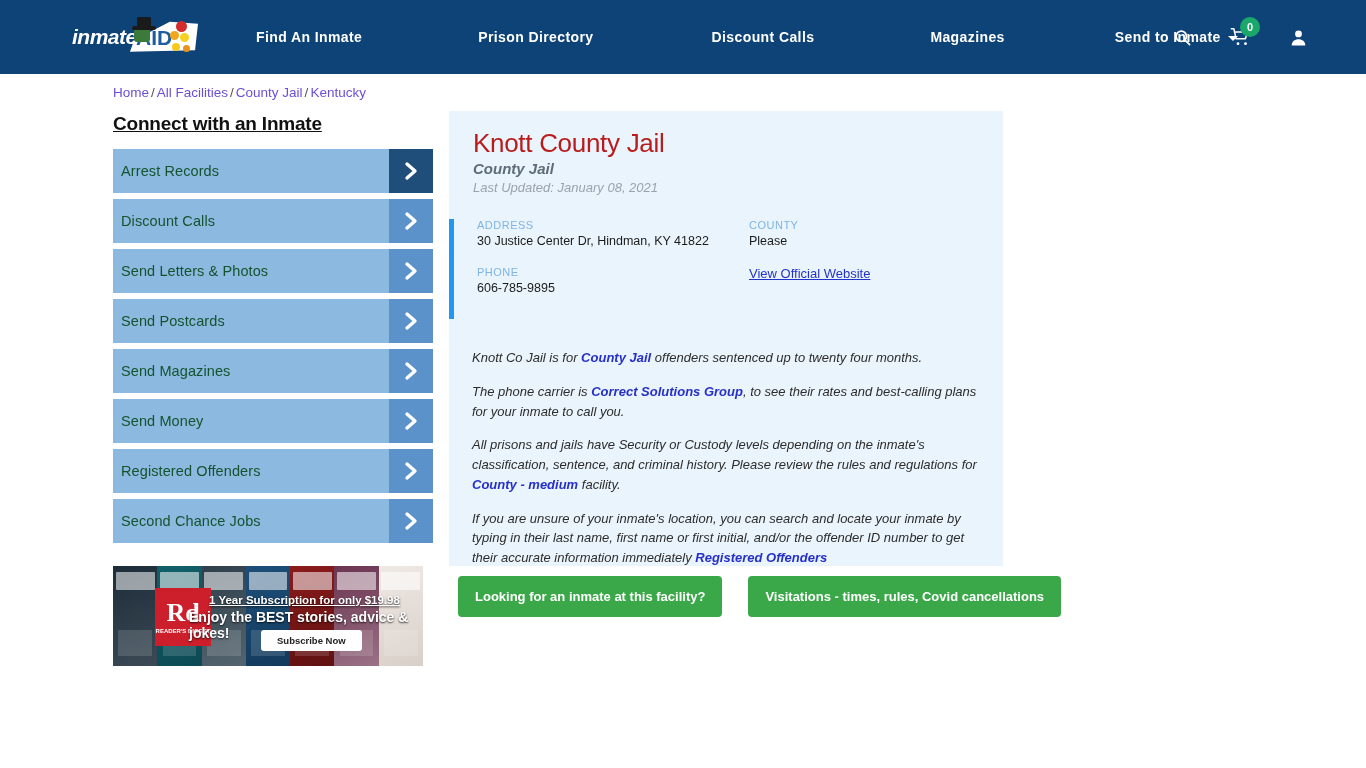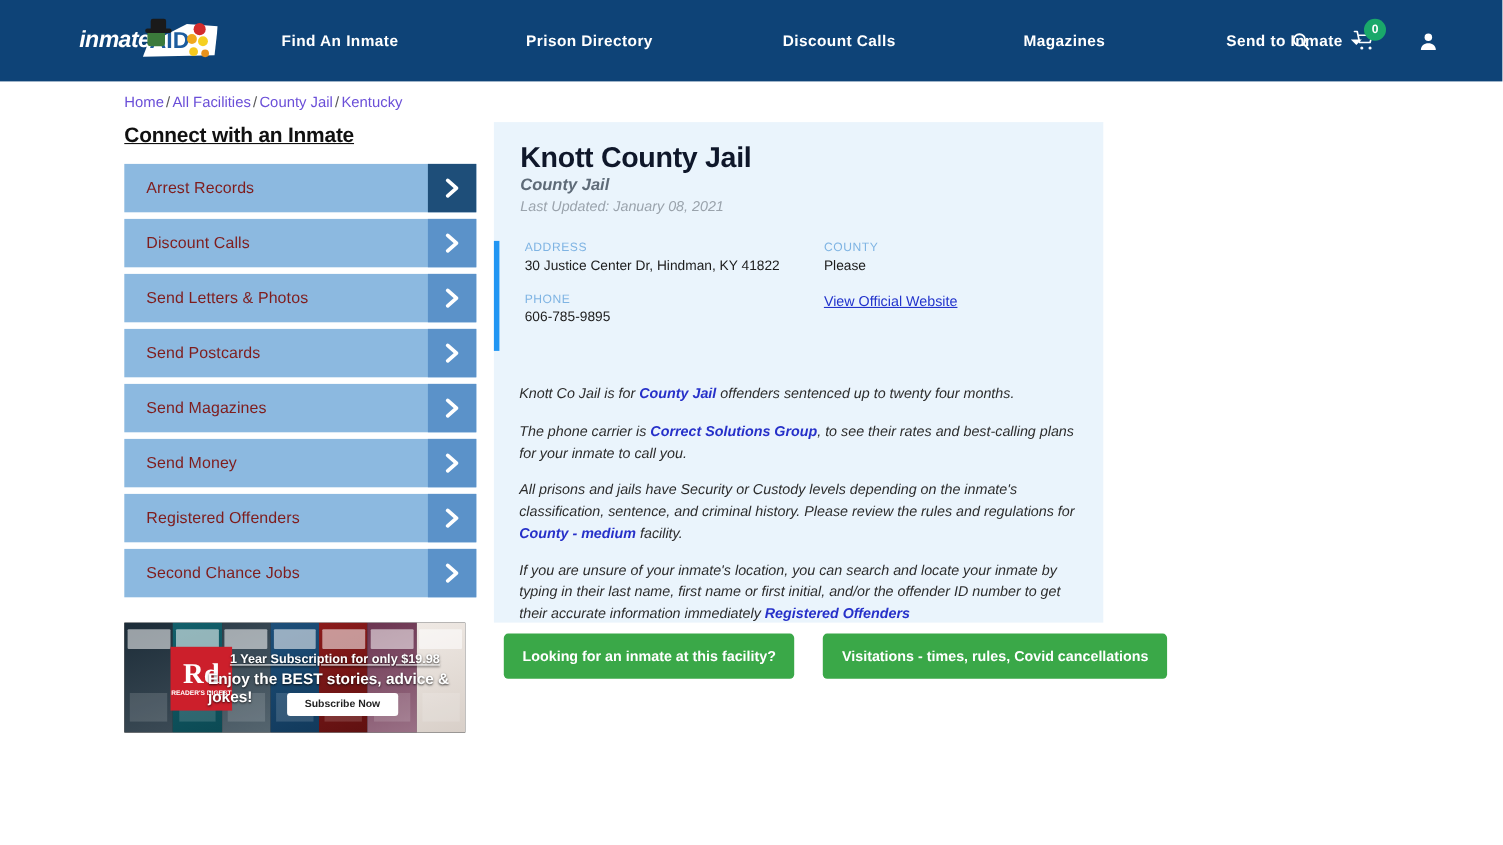--- a/index.html
+++ b/index.html
@@ -109,21 +109,21 @@
     font-size: 19px; font-weight: bold; color: #111111;
     text-decoration: underline; margin-bottom: 14px;
     letter-spacing: -0.2px;
   }
   .side-btn {
     position: relative; height: 44px; margin-bottom: 6px;
     background: #8cb9e0; display: flex; align-items: center;
     cursor: pointer;
   }
   .side-btn .label {
-    color: #7f1d1d; font-size: 14.5px; padding-left: 20px;
+    color: #14532d; font-size: 14.5px; padding-left: 8px;
     letter-spacing: 0.1px;
   }
   .side-btn .chev {
     position: absolute; right: 0; top: 0;
     width: 44px; height: 44px; background: #5b92c9;
     display: flex; align-items: center; justify-content: center;
   }
   .side-btn.active .chev { background: #1e4e79; }
   .chev svg { display: block; }
 
@@ -179,21 +179,21 @@
   }
 
   
   .panel {
     position: absolute; left: 449px; top: 111px;
     width: 554px; height: 455px;
     background: #eaf4fc;
   }
   .panel-title {
     position: absolute; left: 24px; top: 17px;
-    font-size: 26px; font-weight: bold; color: #0f172a;
+    font-size: 26px; font-weight: normal; color: #b91c1c;
     letter-spacing: -0.3px;
   }
   .panel-subtitle {
     position: absolute; left: 24px; top: 49px;
     font-size: 15px; font-weight: bold; font-style: italic; color: #5e6b78;
   }
   .panel-updated {
     position: absolute; left: 24px; top: 69px;
     font-size: 13px; font-style: italic; color: #9aa3ac;
   }

